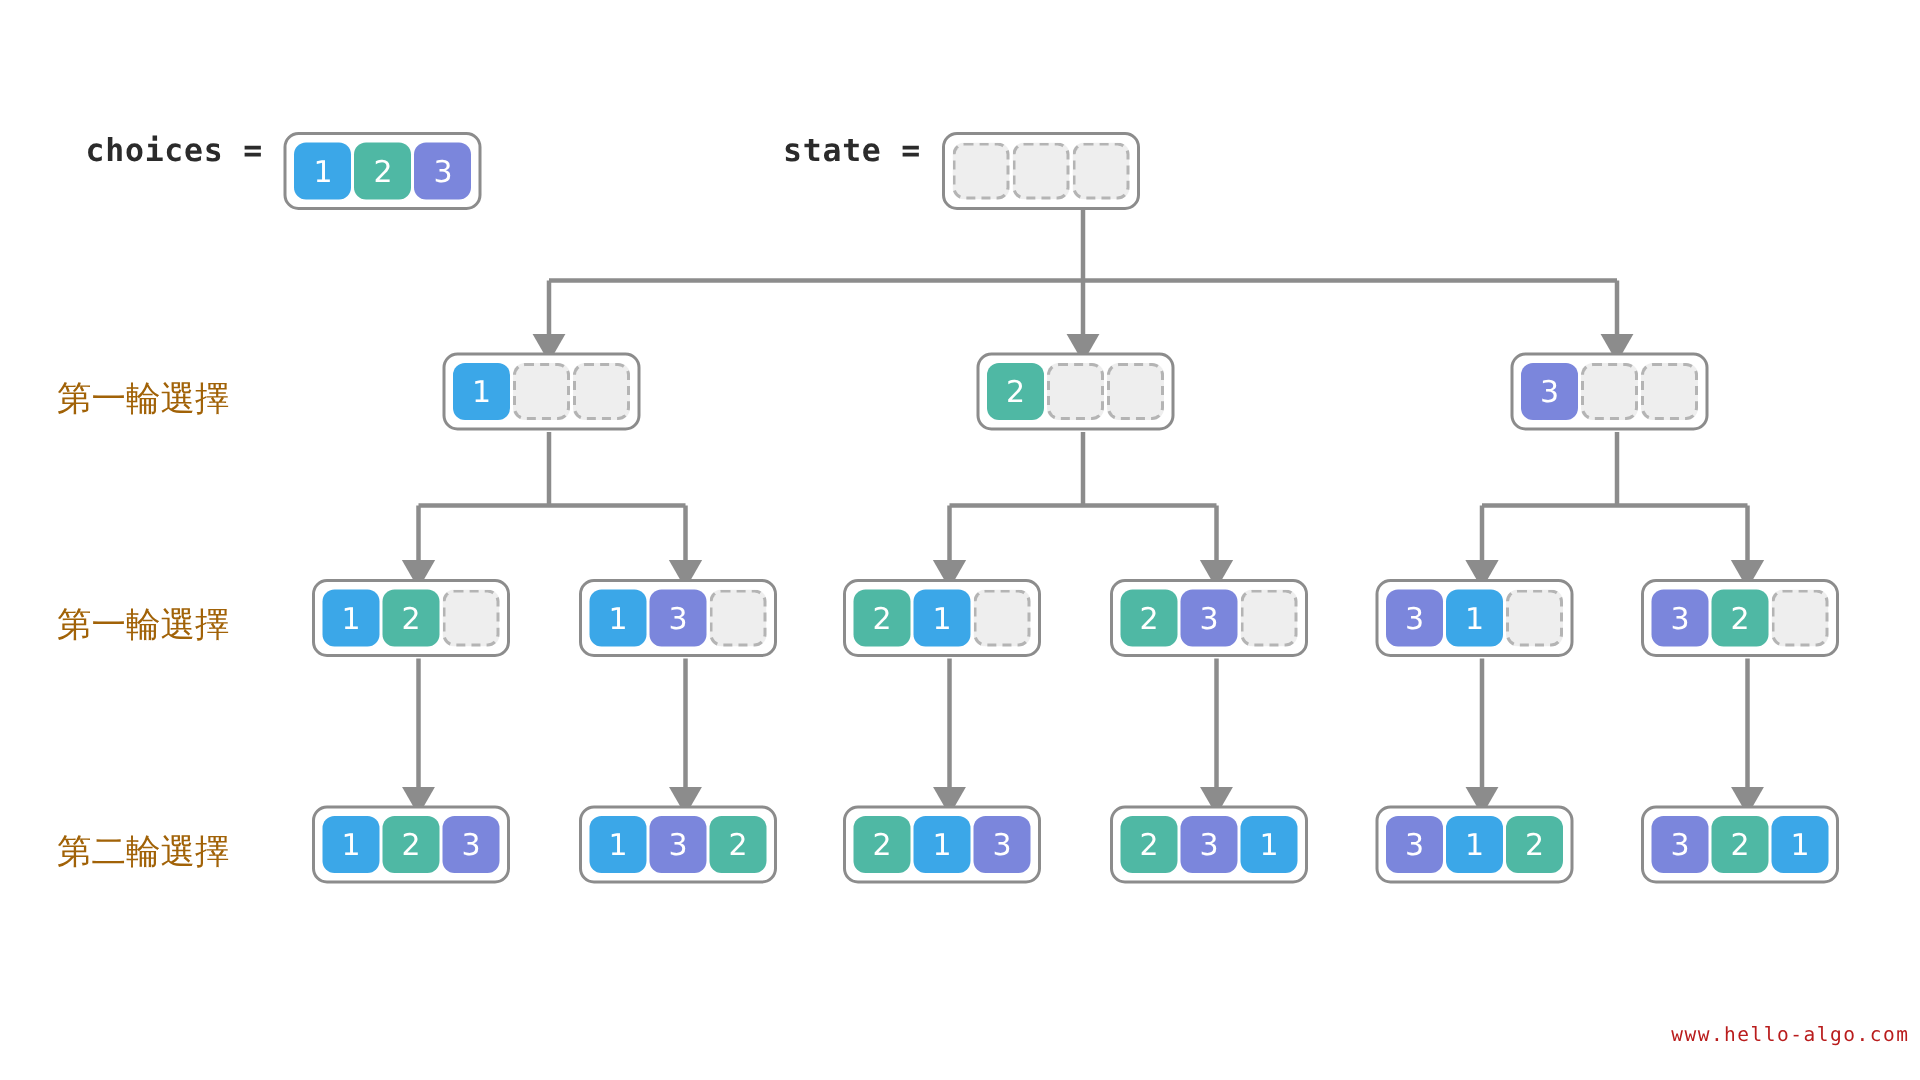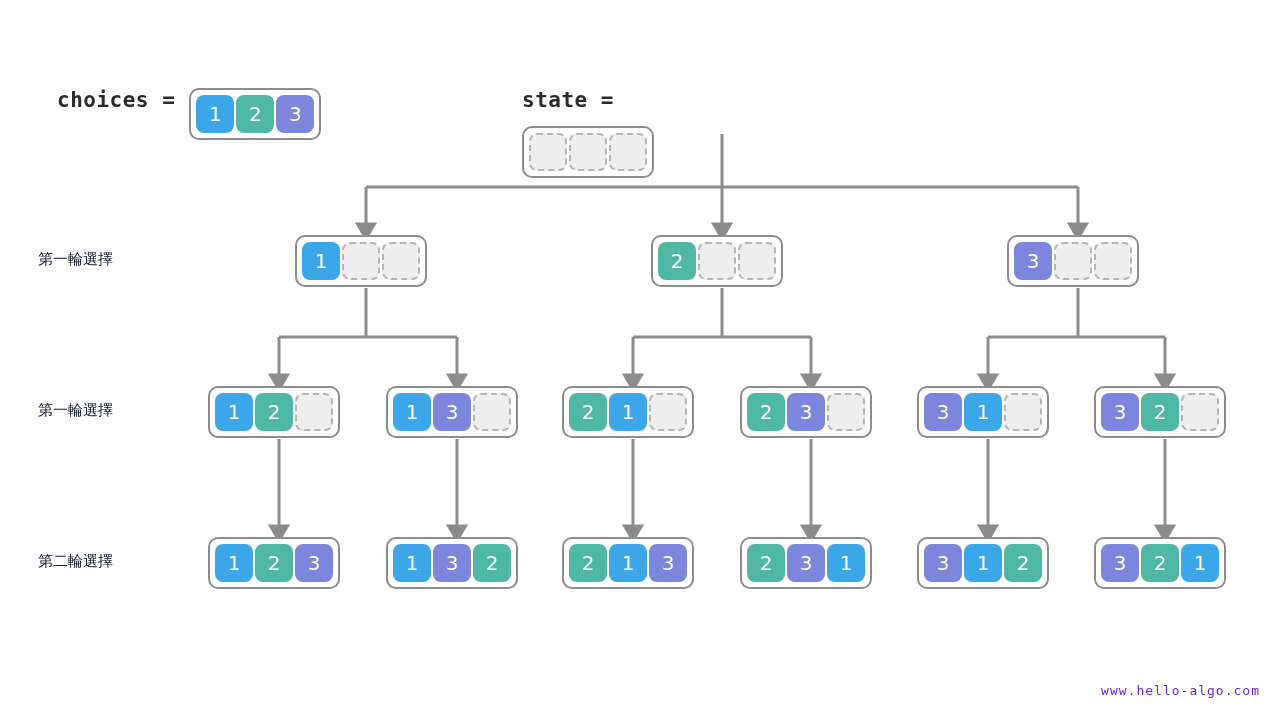--- a/index.html
+++ b/index.html
@@ -84,33 +84,33 @@
     color: transparent;
   }
   .cell.v1 { background: #3ba7e8; }
   .cell.v2 { background: #4fb8a4; }
   .cell.v3 { background: #7b86dc; }
 
   
   .round-label {
     position: absolute;
     font-family: Liberation Sans, sans-serif;
-    font-size: 15px;
-    color: #0f172a;
+    font-size: 23px;
+    color: #a16207;
     white-space: nowrap;
   }
 
   
   .watermark {
     position: absolute;
-    right: 20px;
+    right: 7px;
     bottom: 22px;
     font-family: "DejaVu Sans Mono", "Liberation Mono", monospace;
     font-size: 13px;
-    color: #6d28d9;
+    color: #b91c1c;
     letter-spacing: 1px;
   }
 </style>
 </head>
 <body>
 
 <div id="canvas">
 
   <svg id="wires" viewBox="0 0 1280 720">
     <defs>
@@ -152,21 +152,21 @@
 
   <div class="assign" style="left:57px; top:88px;">
     <span class="assign-label">choices =</span>
     <div class="node inline">
         <div class="cell v1">1</div>
         <div class="cell v2">2</div>
         <div class="cell v3">3</div>
       </div>
   </div>
 
-  <div class="assign" style="left:522px; top:88px;flex-direction:column;">
+  <div class="assign" style="left:522px; top:88px;">
     <span class="assign-label">state =</span>
     <div class="node inline">
         <div class="cell empty"></div>
         <div class="cell empty"></div>
         <div class="cell empty"></div>
       </div>
   </div>
 
   <div class="round-label" style="left:38px; top:250px;">第一輪選擇</div>
   <div class="round-label" style="left:38px; top:401px;">第一輪選擇</div>

